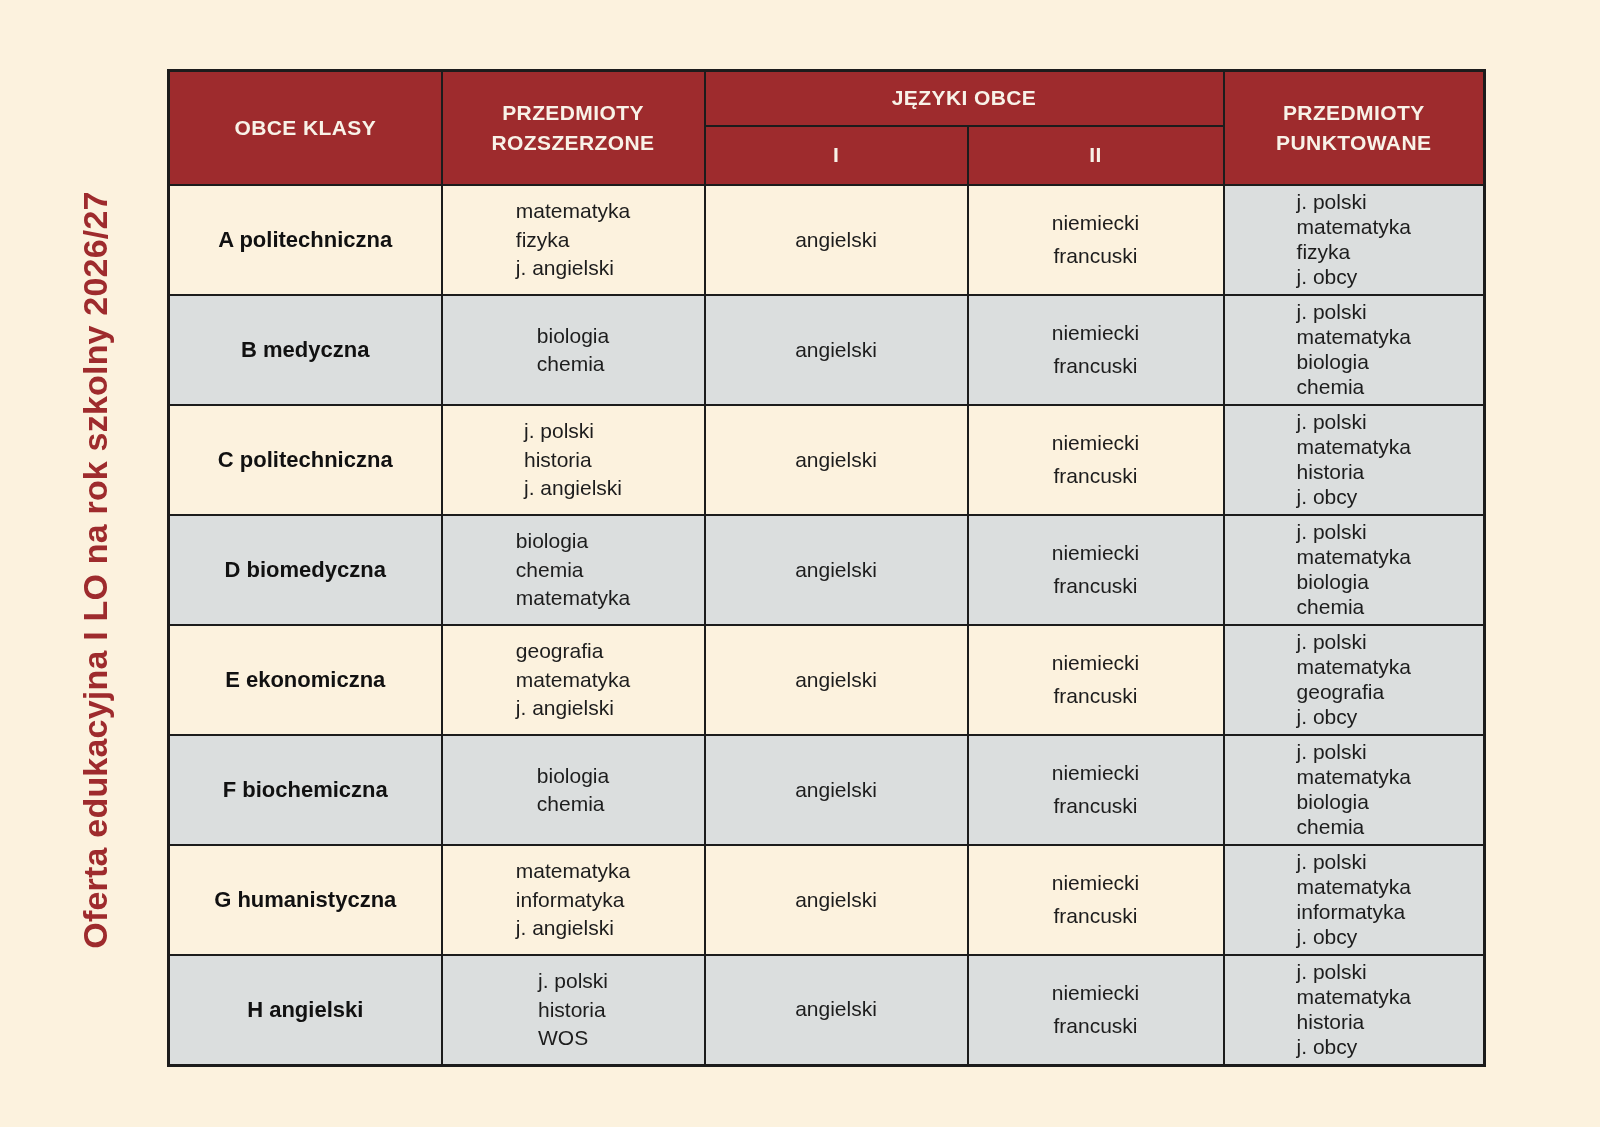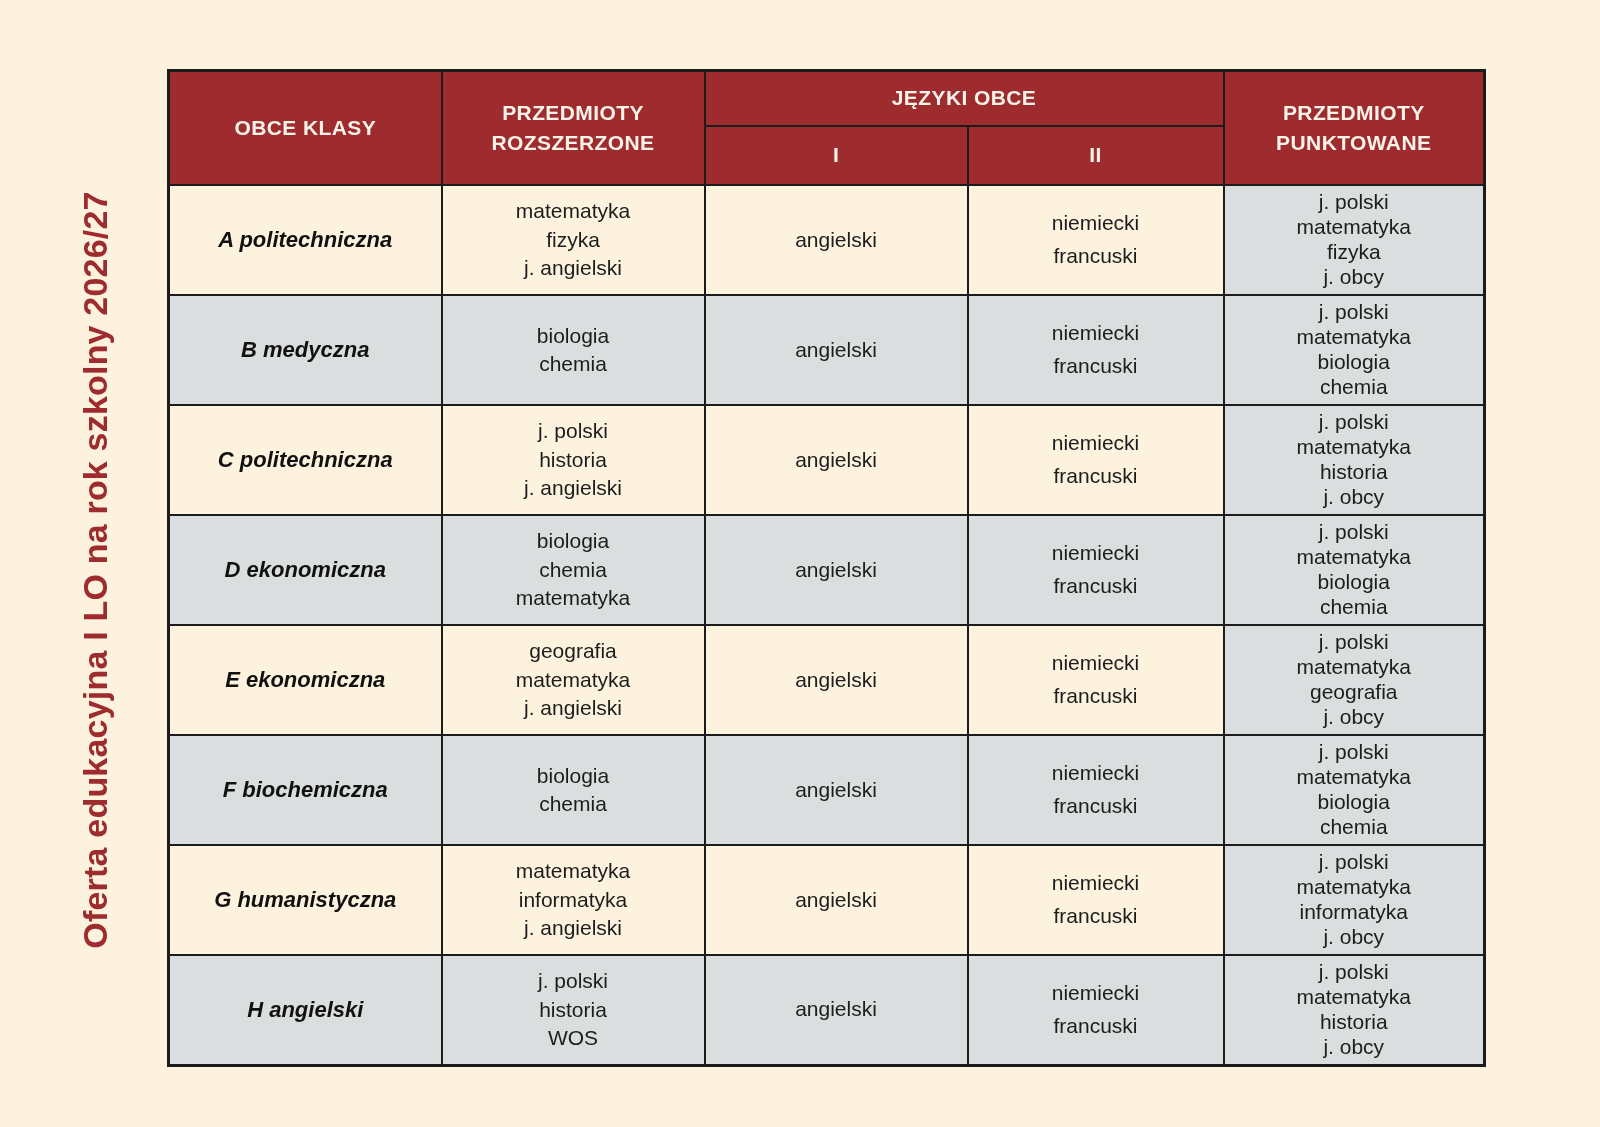--- a/index.html
+++ b/index.html
@@ -56,26 +56,25 @@
     color: #1d1d1d;
   }
   tr.stripe-cream td { background: #fcf2de; }
   tr.stripe-gray td { background: #dbdede; }
   .offer tbody td.c-points { background: #dbdede; }
   .offer td.c-name {
     text-align: center;
     font-weight: 700;
     font-size: 22px;
     color: #111111;
-    font-style: italic;
   }
   .offer td.c-block { text-align: center; }
   .offer td.c-block span {
     display: inline-block;
-    text-align: center;
+    text-align: left;
     white-space: pre-line;
     line-height: 1.35;
   }
   .offer td.c-points span { line-height: 1.18; }
   .offer td.c-center {
     text-align: center;
     white-space: pre-line;
     line-height: 1.55;
   }
 </style>
@@ -141,21 +140,21 @@
 j. angielski</span></td>
         <td class="c-center">angielski</td>
         <td class="c-center">niemiecki
 francuski</td>
         <td class="c-block c-points"><span>j. polski
 matematyka
 historia
 j. obcy</span></td>
       </tr>
       <tr class="stripe-gray">
-        <td class="c-name">D ekonomiczna</td>
+        <td class="c-name">D biomedyczna</td>
         <td class="c-block"><span>biologia
 chemia
 matematyka</span></td>
         <td class="c-center">angielski</td>
         <td class="c-center">niemiecki
 francuski</td>
         <td class="c-block c-points"><span>j. polski
 matematyka
 biologia
 chemia</span></td>

